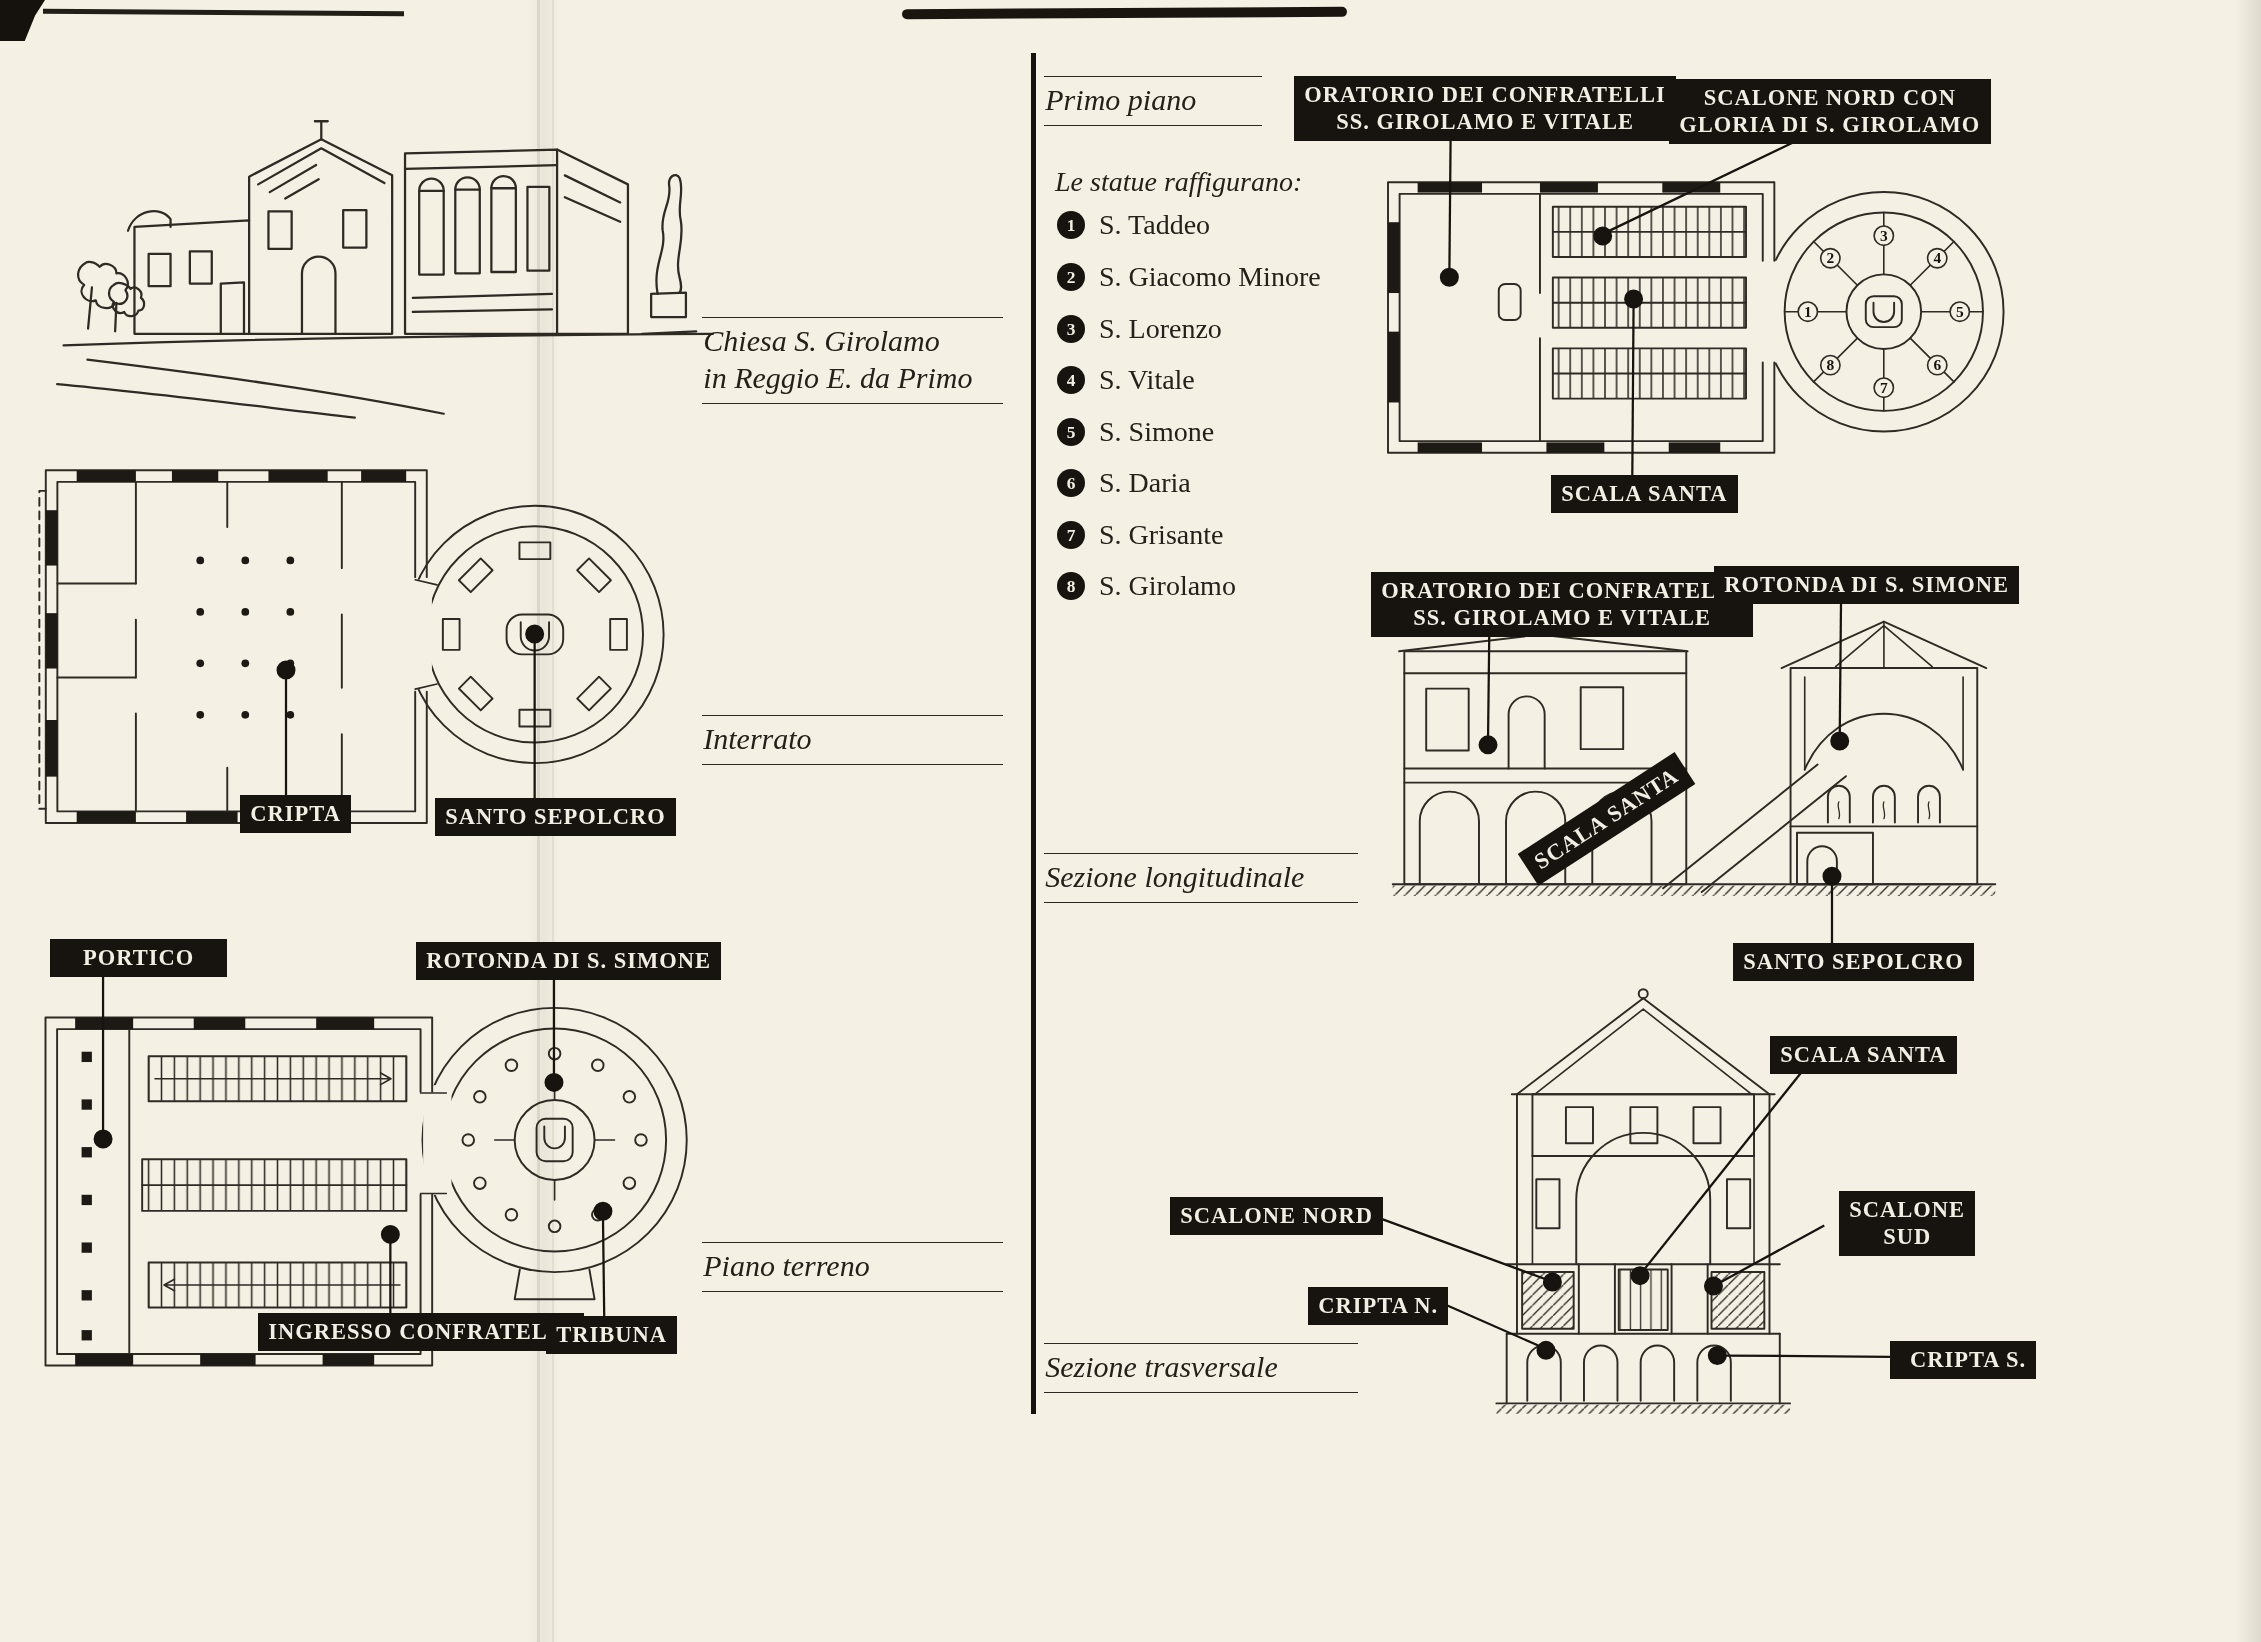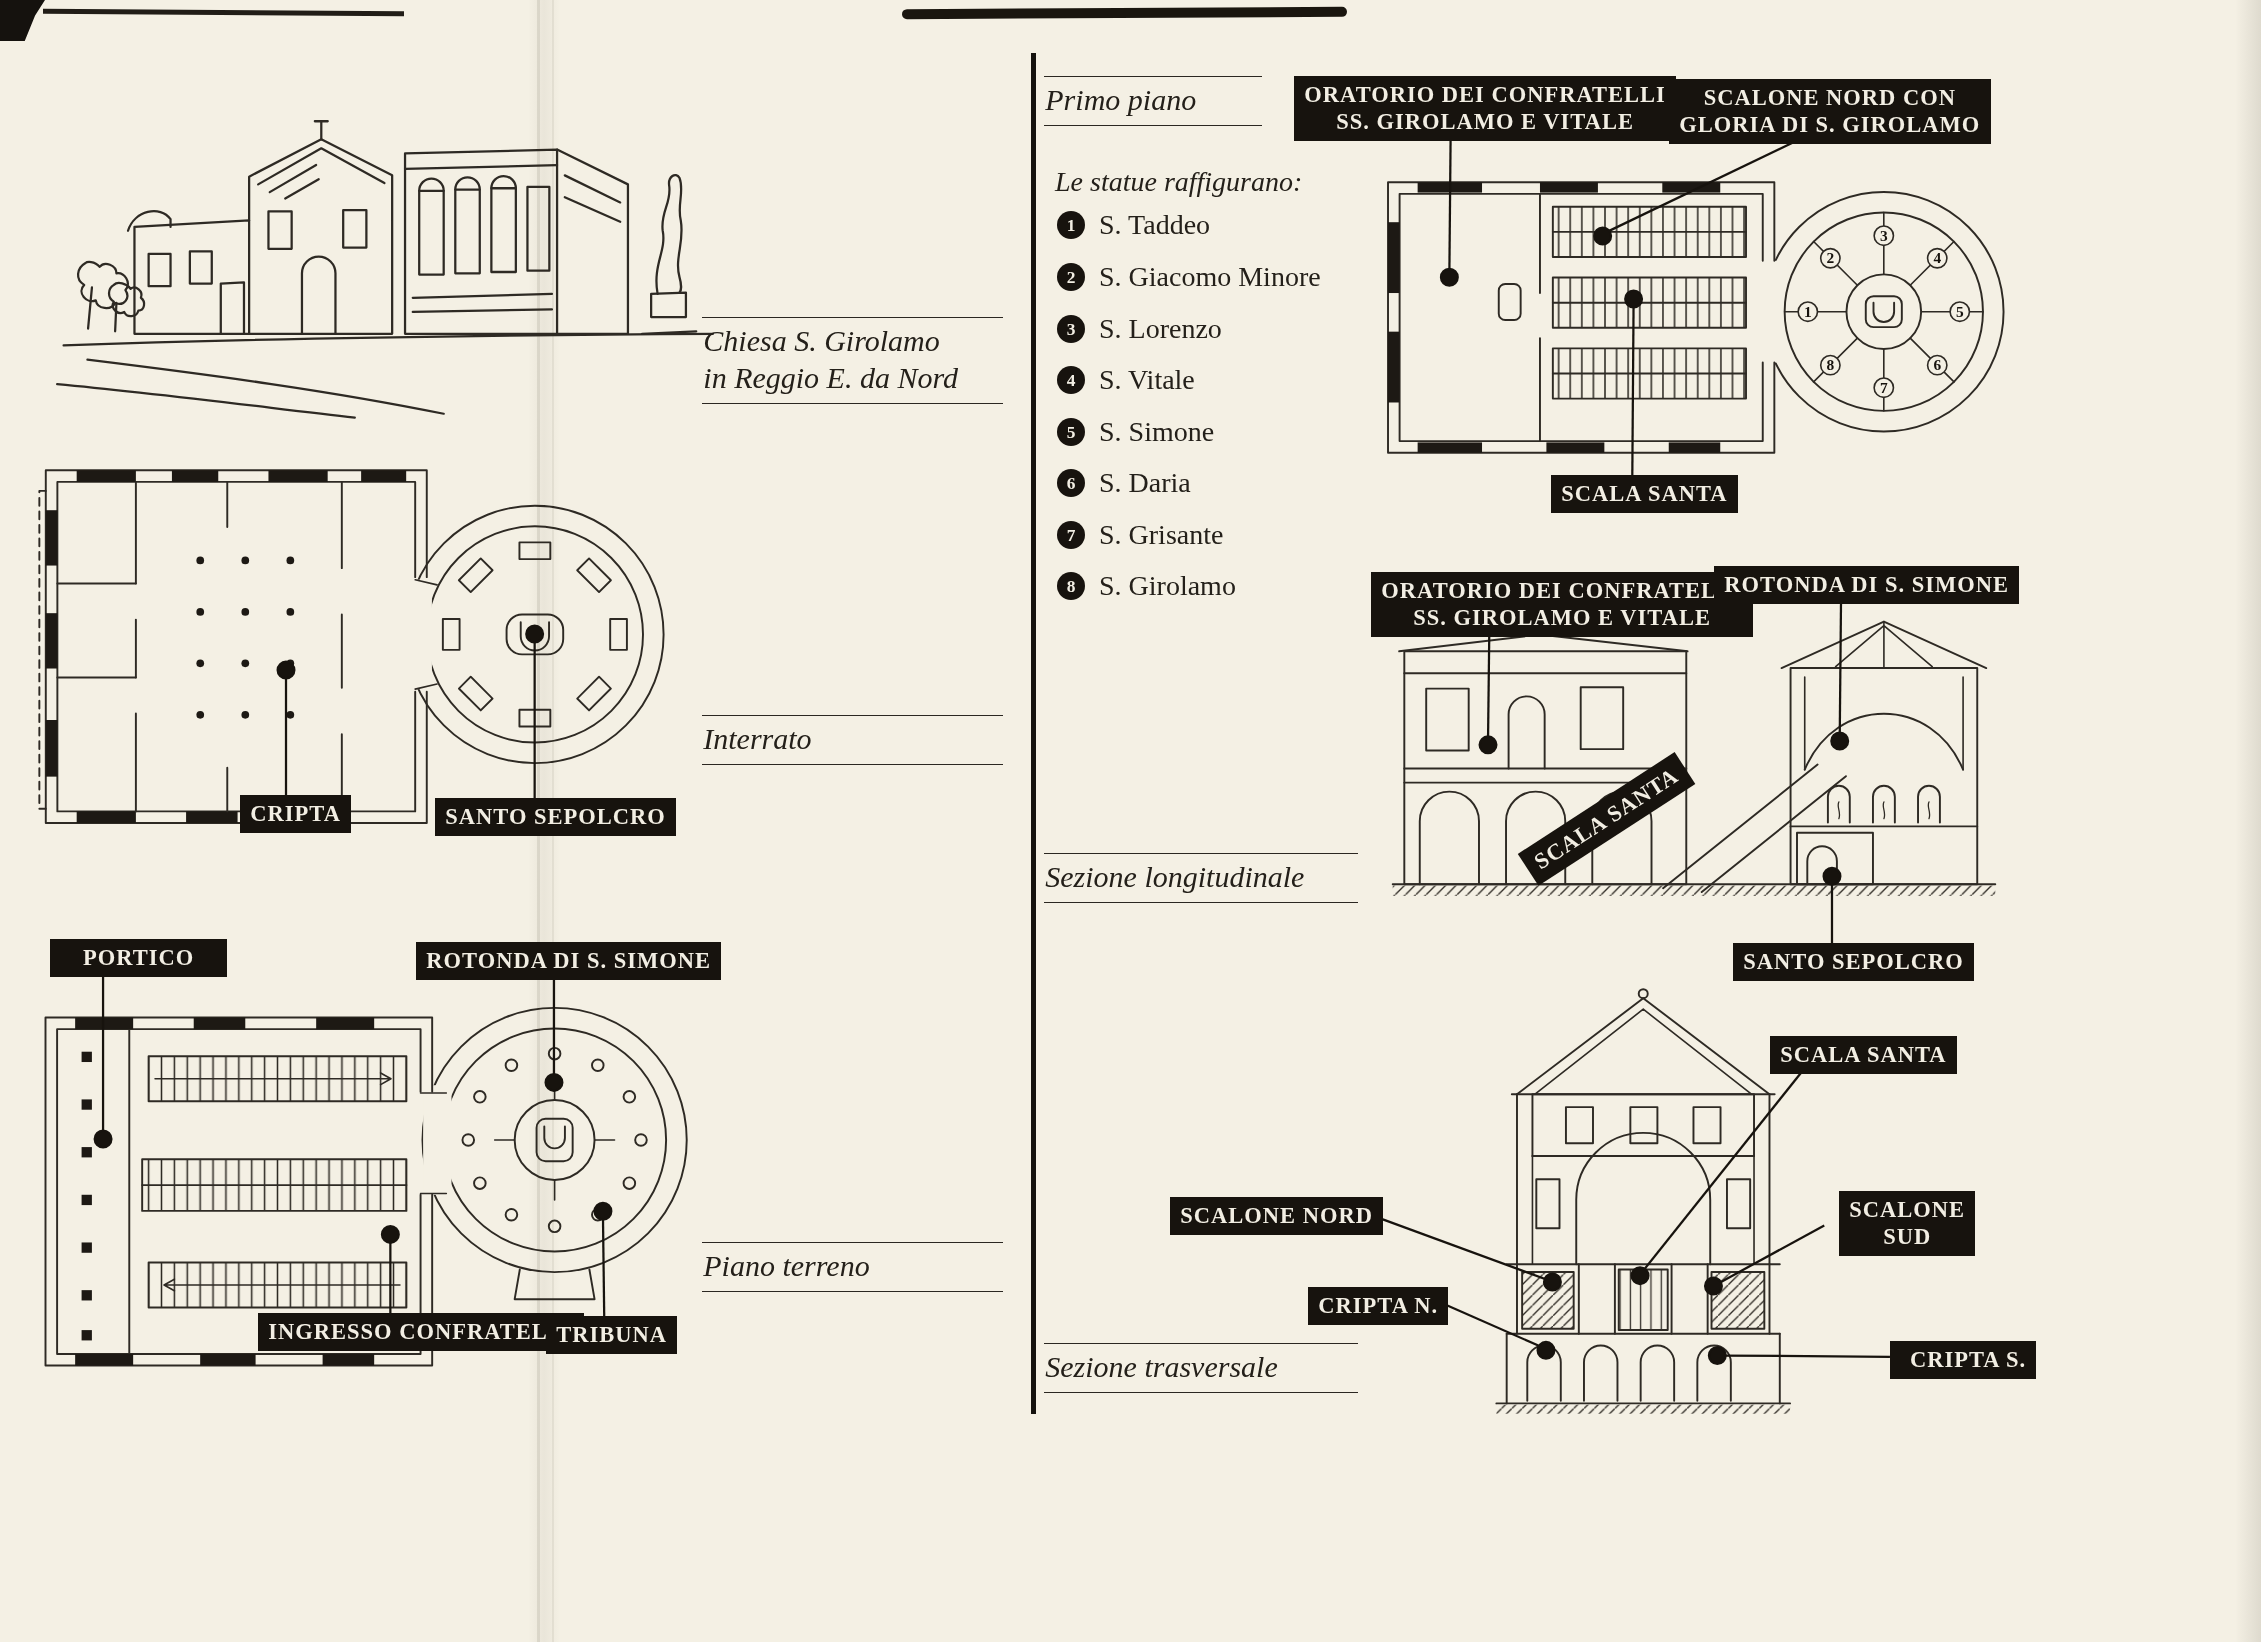--- a/index.html
+++ b/index.html
@@ -456,21 +456,21 @@
           <line x1="2934" y1="2106" x2="2670" y2="2104"></line>
           <circle cx="2666" cy="2104" r="13"></circle>
         </g>
     </g>
   </svg>
 
   <div class="divider" style="left:1031px;top:53px;width:4.5px;height:1361px;"></div>
 
   <div class="cap" style="left:702px;top:317px;width:296px;">
     <div class="t">Chiesa S. Girolamo
-in Reggio E. da Nord</div>
+in Reggio E. da Primo</div>
   </div>
   <div class="cap" style="left:702px;top:1242px;width:296px;">
     <div class="t">Piano terreno</div>
   </div>
   <div class="cap" style="left:702px;top:715px;width:296px;">
     <div class="t">Interrato</div>
   </div>
   <div class="cap" style="left:1044px;top:76px;width:213px;">
     <div class="t">Primo piano</div>
   </div>

